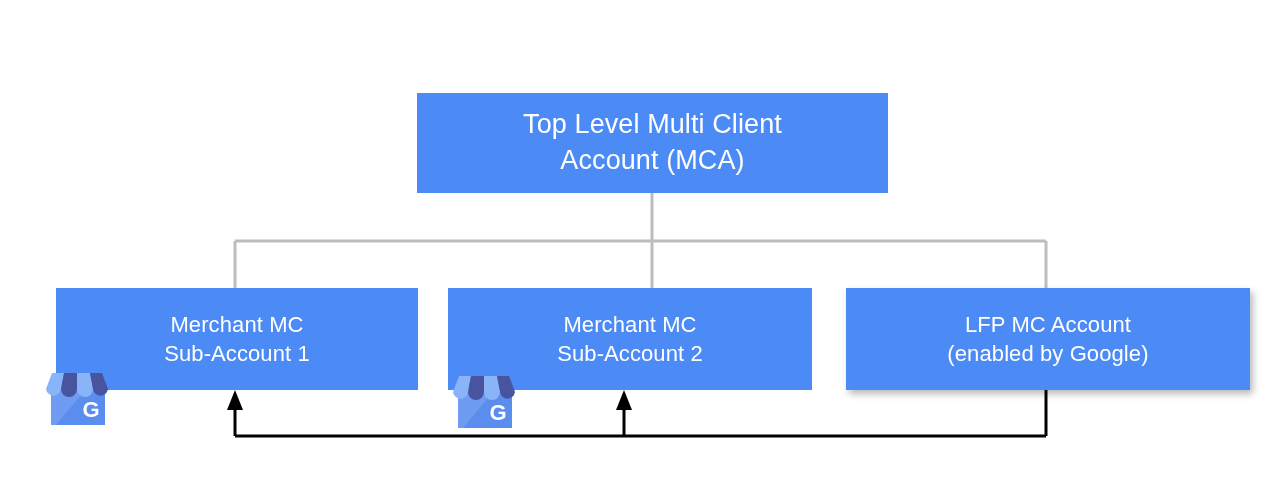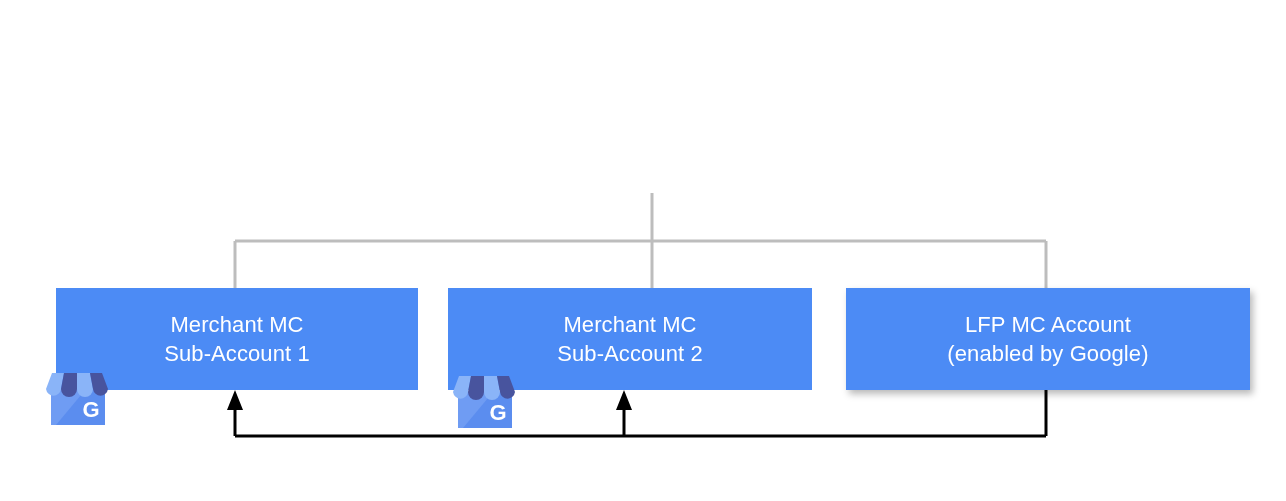--- a/index.html
+++ b/index.html
@@ -98,20 +98,24 @@
     <g fill="none" stroke="#000000" stroke-width="3">
       <line x1="1046" y1="390" x2="1046" y2="436"></line>
       <line x1="1046" y1="436" x2="235" y2="436"></line>
       <line x1="235" y1="436" x2="235" y2="400"></line>
       <line x1="624" y1="436" x2="624" y2="400"></line>
     </g>
     <polygon points="235,390 227,410 243,410" fill="#000000"></polygon>
     <polygon points="624,390 616,410 632,410" fill="#000000"></polygon>
   </svg>
 
+  <div class="node" id="node-top">
+    <span class="node-text">Top Level Multi Client
+Account (MCA)</span>
+  </div>
 
   <div class="node" id="node-sub1">
     <span class="node-text">Merchant MC
 Sub-Account 1</span>
   </div>
 
   <div class="node" id="node-sub2">
     <span class="node-text">Merchant MC
 Sub-Account 2</span>
   </div>

